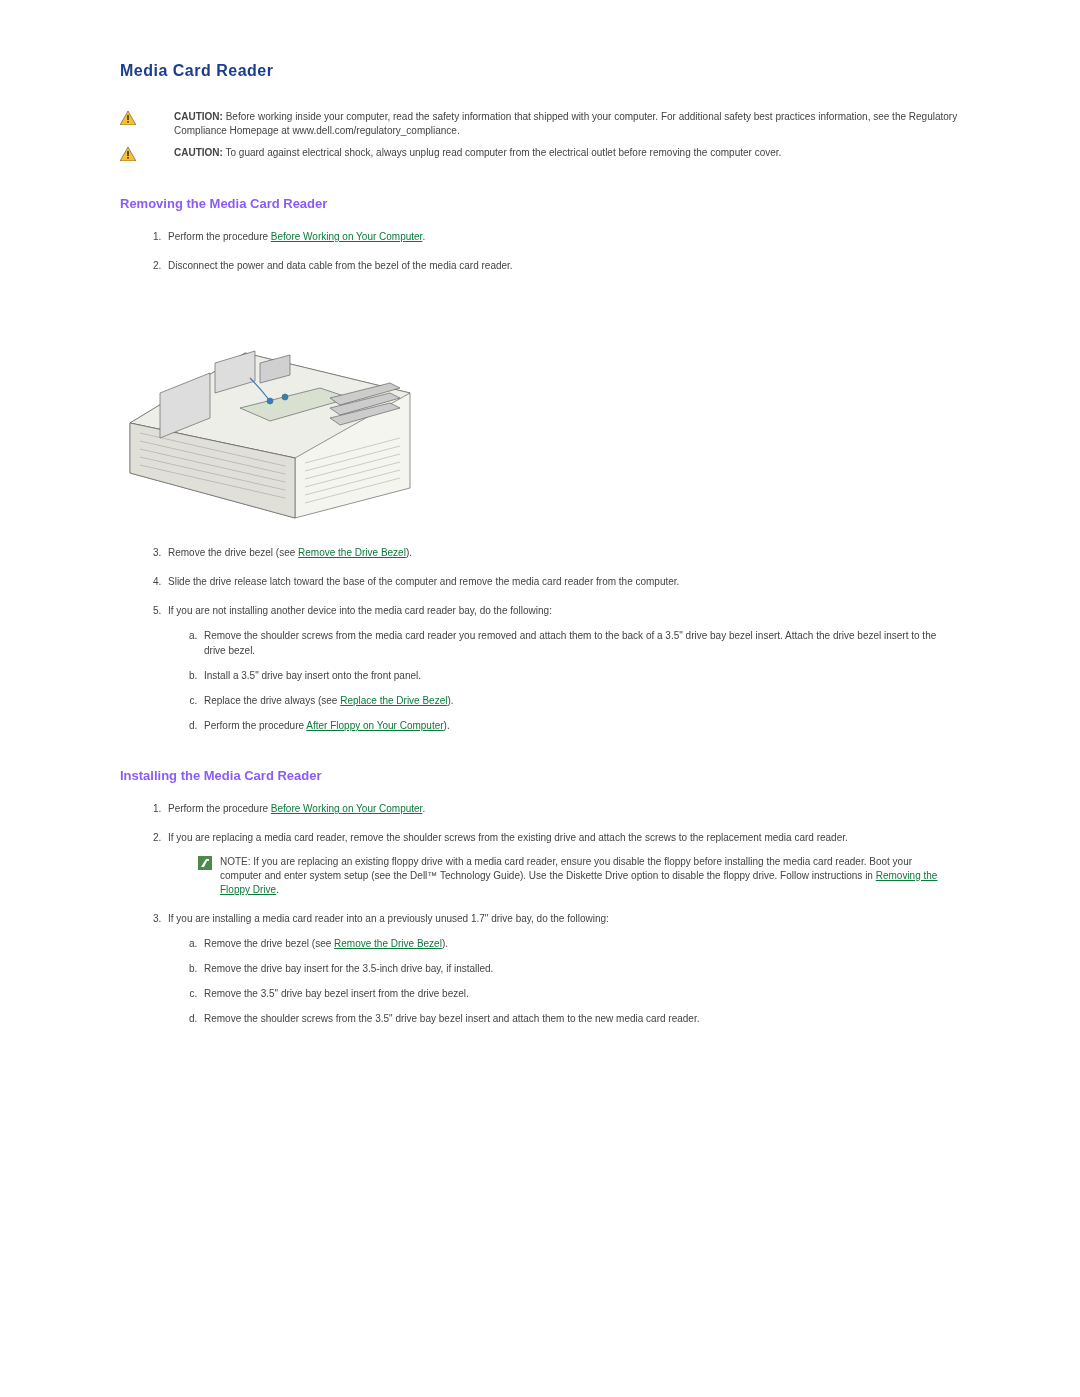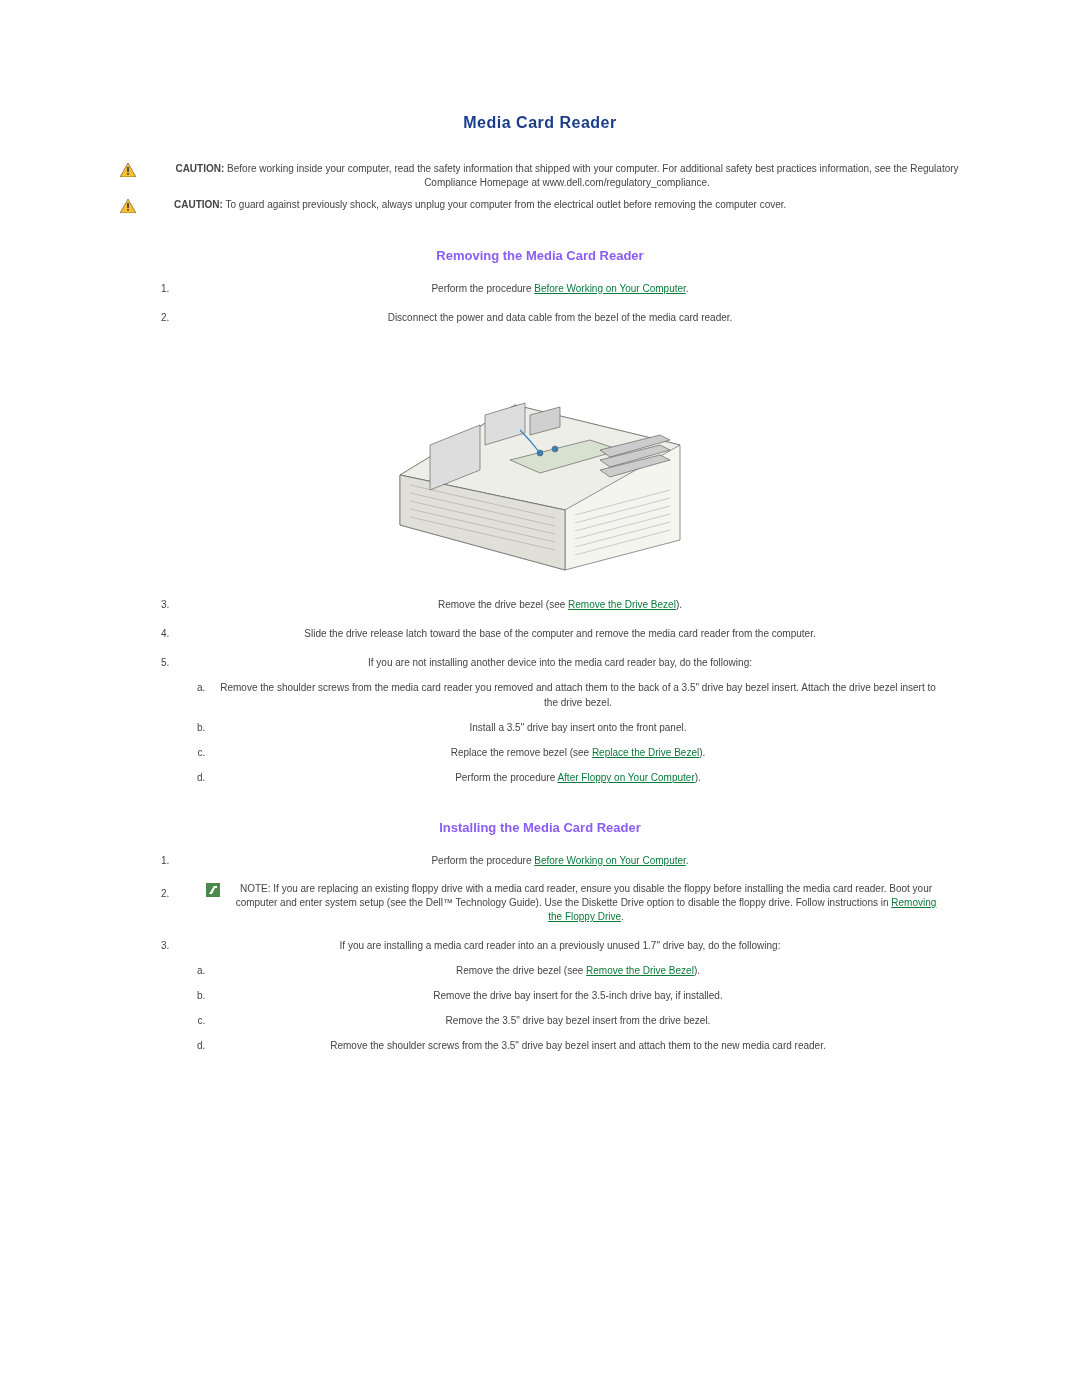--- a/index.html
+++ b/index.html
@@ -5,22 +5,21 @@
   body {
     margin: 0;
     padding: 0;
     background: #fff;
     font-family: Verdana, Arial, sans-serif;
     font-size: 11px;
     color: #333;
     width: 1080px;
   }
   .page {
-    padding: 114px 120px 100px 120px;
-    text-align: center;
+    padding: 62px 120px 100px 120px;
   }
   h1.title {
     color: #1a3e8c;
     font-size: 16px;
     font-weight: bold;
     letter-spacing: 0.5px;
     margin: 0 0 30px 0;
   }
   h2.section {
     color: #8b5cf6;
@@ -49,21 +48,21 @@
   .notice .text .label {
     font-weight: bold;
   }
   ol.steps {
     padding-left: 36px;
     margin: 10px 0;
   }
   ol.steps > li {
     font-size: 10px;
     color: #444;
-    margin: 14px 16px;
+    margin: 14px 8px;
     line-height: 1.5;
     padding-left: 4px;
   }
   ol.sub {
     list-style-type: lower-alpha;
     padding-left: 32px;
     margin: 8px 0;
   }
   ol.sub > li {
     font-size: 10px;
@@ -122,21 +121,21 @@
 
   <div class="notice">
     <span class="icon">
       <svg viewBox="0 0 16 14">
           <polygon points="8,0 16,14 0,14" fill="#f8c030" stroke="#333" stroke-width="0.5"></polygon>
           <rect x="7.2" y="4" width="1.6" height="5" fill="#333"></rect>
           <rect x="7.2" y="10" width="1.6" height="1.6" fill="#333"></rect>
         </svg>
     </span>
     <span class="text">
-      <span class="label">CAUTION:</span><span> To guard against previously shock, always unplug your computer from the electrical outlet before removing the computer cover.</span>
+      <span class="label">CAUTION:</span><span> To guard against electrical shock, always unplug read computer from the electrical outlet before removing the computer cover.</span>
     </span>
   </div>
 
   <h2 class="section">Removing the Media Card Reader</h2>
 
   <ol class="steps">
     <li>
       <span>Perform the procedure </span><a class="link">Before Working on Your Computer</a><span>.</span>
     </li>
     <li>Disconnect the power and data cable from the bezel of the media card reader.</li>
@@ -183,36 +182,37 @@
     <li>
       <span>Remove the drive bezel (see </span><a class="link">Remove the Drive Bezel</a><span>).</span>
     </li>
     <li>Slide the drive release latch toward the base of the computer and remove the media card reader from the computer.</li>
     <li>
       <span>If you are not installing another device into the media card reader bay, do the following:</span>
       <ol class="sub">
         <li>Remove the shoulder screws from the media card reader you removed and attach them to the back of a 3.5" drive bay bezel insert. Attach the drive bezel insert to the drive bezel.</li>
         <li>Install a 3.5" drive bay insert onto the front panel.</li>
         <li>
-          <span>Replace the remove bezel (see </span><a class="link">Replace the Drive Bezel</a><span>).</span>
+          <span>Replace the drive always (see </span><a class="link">Replace the Drive Bezel</a><span>).</span>
         </li>
         <li>
           <span>Perform the procedure </span><a class="link">After Floppy on Your Computer</a><span>).</span>
         </li>
       </ol>
     </li>
   </ol>
 
   <h2 class="section">Installing the Media Card Reader</h2>
 
   <ol class="steps">
     <li>
       <span>Perform the procedure </span><a class="link">Before Working on Your Computer</a><span>.</span>
     </li>
     <li>
+      <span>If you are replacing a media card reader, remove the shoulder screws from the existing drive and attach the screws to the replacement media card reader.</span>
       <div class="note-box">
         <span class="icon">
           <svg viewBox="0 0 14 14">
               <rect x="0" y="0" width="14" height="14" fill="#4a8a4a"></rect>
               <path d="M3 11 L8 3 L11 3 L11 5 L9 5 L6 11 Z" fill="#fff"></path>
             </svg>
         </span>
         <span class="text">
           <span class="label">NOTE:</span><span> If you are replacing an existing floppy drive with a media card reader, ensure you disable the floppy before installing the media card reader. Boot your computer and enter system setup (see the Dell™ Technology Guide). Use the Diskette Drive option to disable the floppy drive. Follow instructions in </span><a class="link">Removing the Floppy Drive</a><span>.</span>
         </span>

